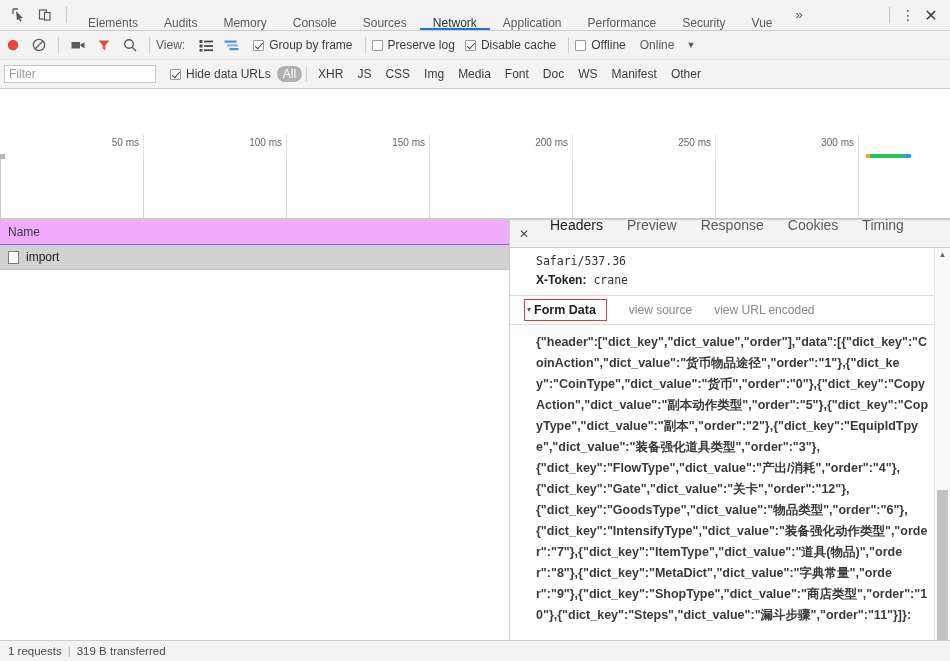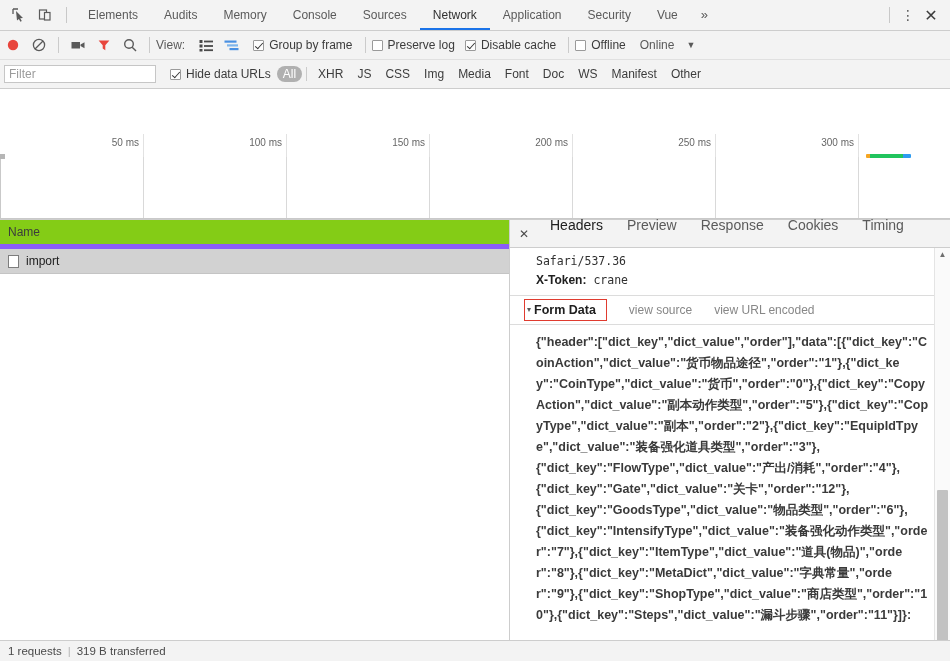--- a/index.html
+++ b/index.html
@@ -18,21 +18,21 @@
     background:#f3f3f3;border-bottom:1px solid #cdcdcd;position:relative;
   }
   .tb-icon{
     width:26px;height:26px;display:flex;align-items:center;justify-content:center;
     color:#5a5a5a;
   }
   .tb-icon:first-child{margin-left:6px;}
   .tb-sep{width:1px;height:16px;background:#c8c8c8;margin:0 8px;}
   .tabs{display:flex;align-items:center;height:30px;}
   .tab{
-    height:30px;line-height:30px;padding:0 13px;color:#5a5a5a;font-size:12px;
+    height:30px;line-height:30px;padding:8px 13px;color:#5a5a5a;font-size:12px;
     white-space:nowrap;box-sizing:border-box;
   }
   .tab.active{color:#303030;border-bottom:2px solid #1a73e8;}
   .tab-more{padding:0 10px;color:#5a5a5a;font-size:13px;line-height:30px;}
   .tabbar-right{margin-left:auto;display:flex;align-items:center;padding-right:6px;}
   .dots{width:20px;text-align:center;color:#5a5a5a;font-size:14px;line-height:14px;letter-spacing:0;}
   .closex{width:26px;height:26px;display:flex;align-items:center;justify-content:center;color:#3c3c3c;font-size:16px;}
 
   
   .toolbar{
@@ -88,21 +88,21 @@
   .rb-a{background:#f5a623;}
   .rb-b{background:#21c45d;}
   .rb-c{background:#2e9bf0;}
   .ov-handle{position:absolute;left:0;top:-3px;width:5px;height:5px;background:#b6b6b6;}
 
   
   .main{flex:1;display:flex;min-height:0;position:relative;}
   .left-pane{width:509px;min-width:509px;display:flex;flex-direction:column;background:#fff;border-right:1px solid #cdcdcd;}
   .lp-header{
     height:24px;min-height:24px;display:flex;align-items:center;
-    background:#84cc16;border-bottom:5px solid #8b5cf6;padding-left:8px;
+    background:#f0abfc;border-bottom:1px solid #8b5cf6;padding-left:8px;
     color:#3c3c3c;font-size:12px;
   }
   .row{
     height:24px;display:flex;align-items:center;padding-left:8px;
     background:#d2d2d2;border-bottom:1px solid #c4c4c4;font-size:12px;color:#202020;
   }
   .file-ico{
     width:11px;height:13px;border:1px solid #7d7d7d;background:#fff;margin-right:7px;
     box-sizing:border-box;flex:none;
   }
@@ -174,20 +174,21 @@
     </div>
     <div class="tb-sep"></div>
     <div class="tabs">
       <div class="tab">Elements</div>
       <div class="tab">Audits</div>
       <div class="tab">Memory</div>
       <div class="tab">Console</div>
       <div class="tab">Sources</div>
       <div class="tab active">Network</div>
       <div class="tab">Application</div>
+      <div class="tab">Performance</div>
       <div class="tab">Security</div>
       <div class="tab">Vue</div>
       <div class="tab-more">»</div>
     </div>
     <div class="tabbar-right">
       <div class="tb-sep"></div>
       <div class="dots">⋮</div>
       <div class="closex">✕</div>
     </div>
   </div>

